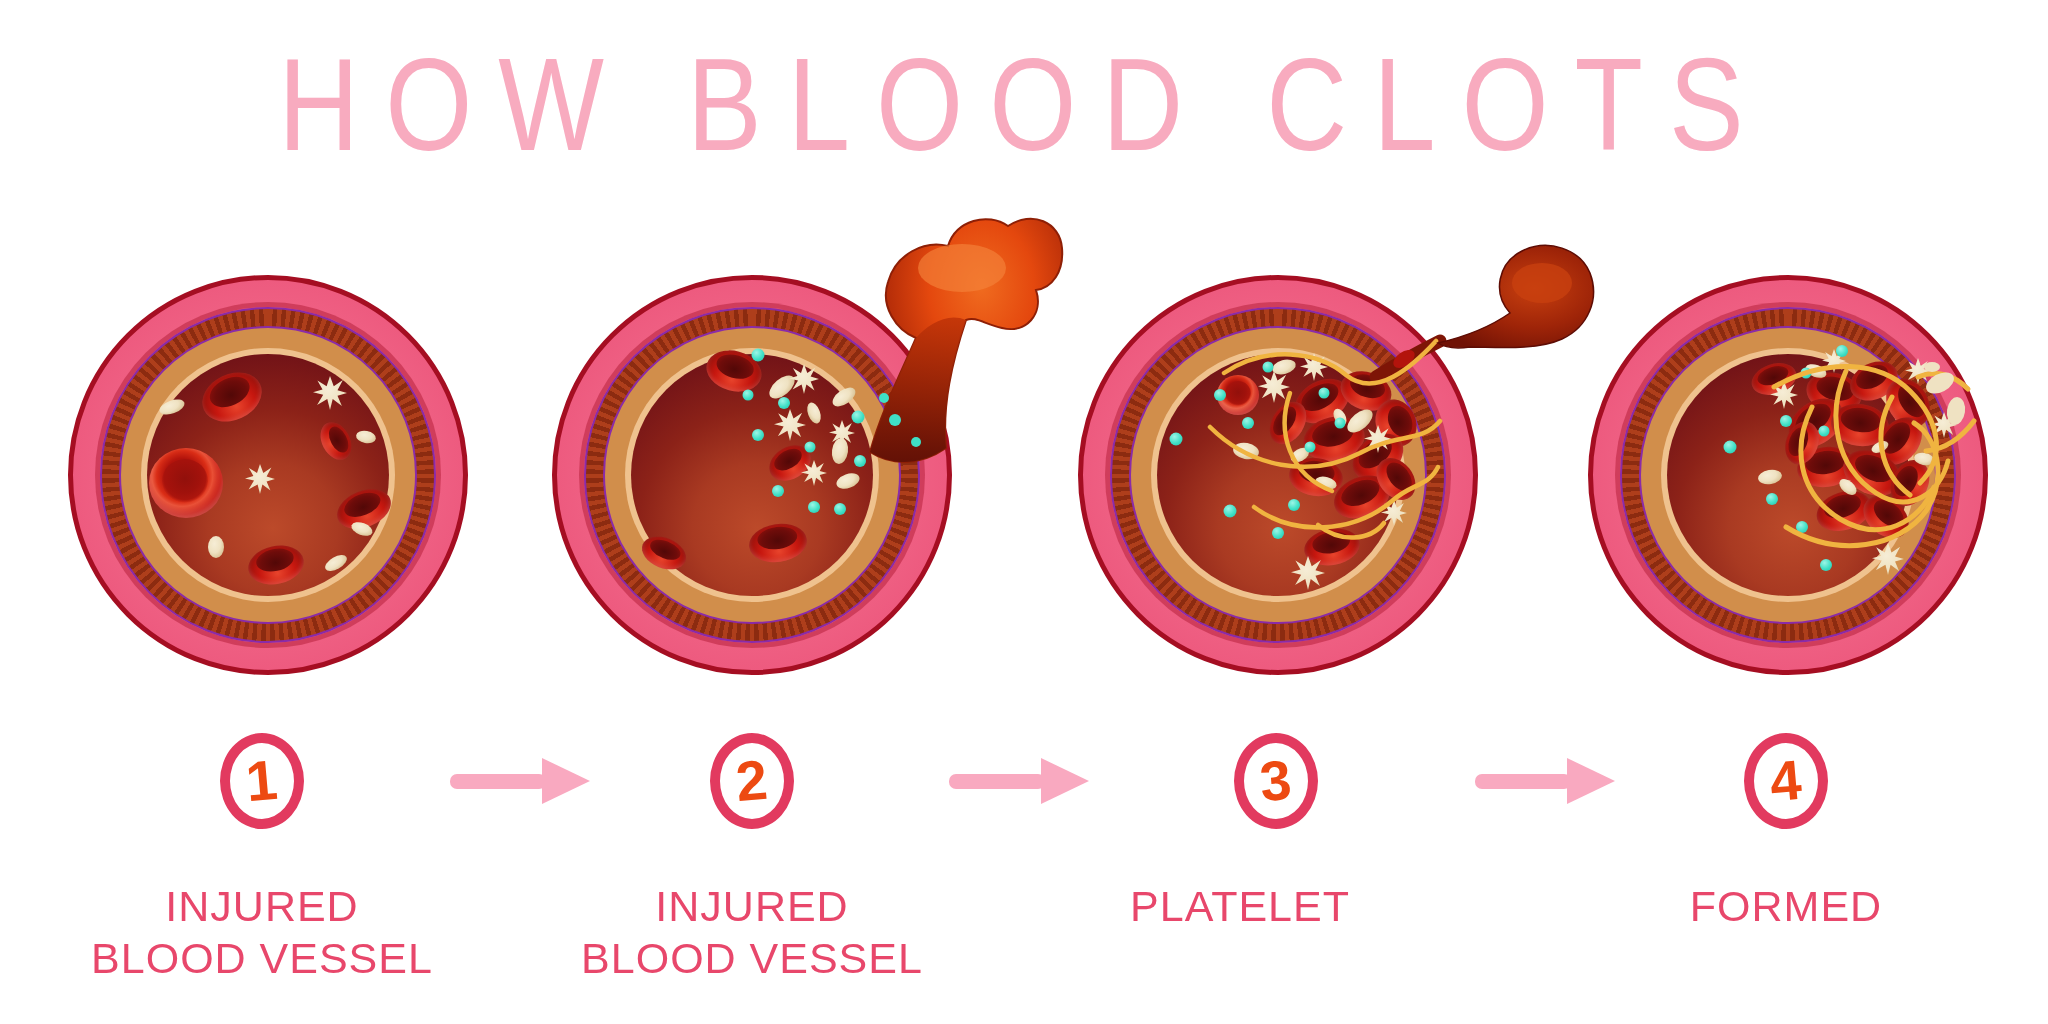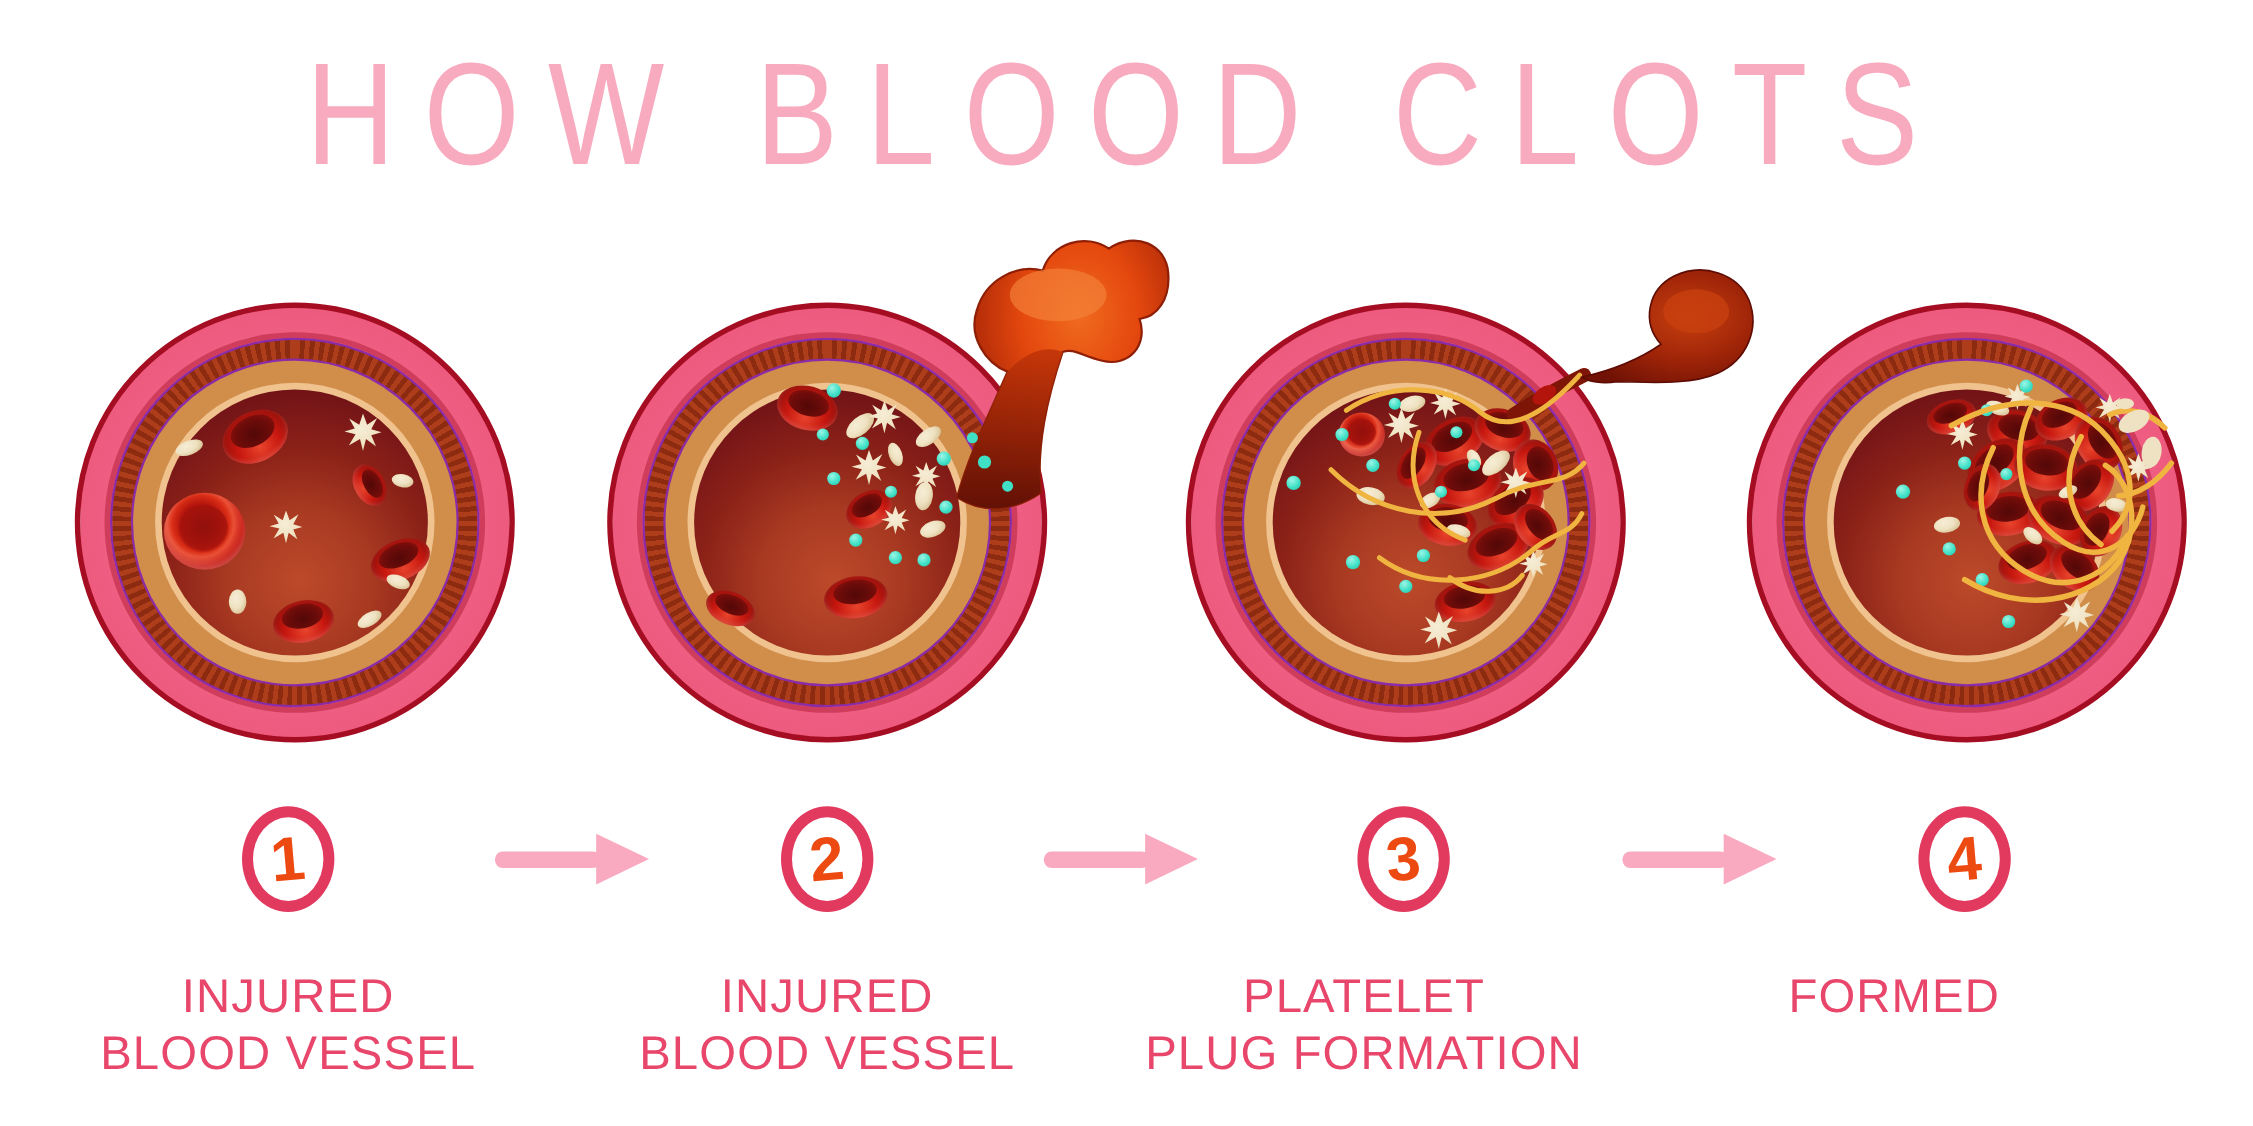--- a/index.html
+++ b/index.html
@@ -358,19 +358,18 @@
   <div class="step-label" style="left:22px;top:880px">
     <div>INJURED</div>
     <div>BLOOD VESSEL</div>
     </div>
   <div class="step-label" style="left:512px;top:880px">
     <div>INJURED</div>
     <div>BLOOD VESSEL</div>
     </div>
   <div class="step-label" style="left:1000px;top:880px">
     <div>PLATELET</div>
-    <div>PLUG FORMATION</div>
-    </div>
-  <div class="step-label" style="left:1482px;top:880px">
+    </div>
+  <div class="step-label" style="left:1546px;top:880px">
     <div>FORMED</div>
     </div>
 
 </div>
 
 </body></html>

